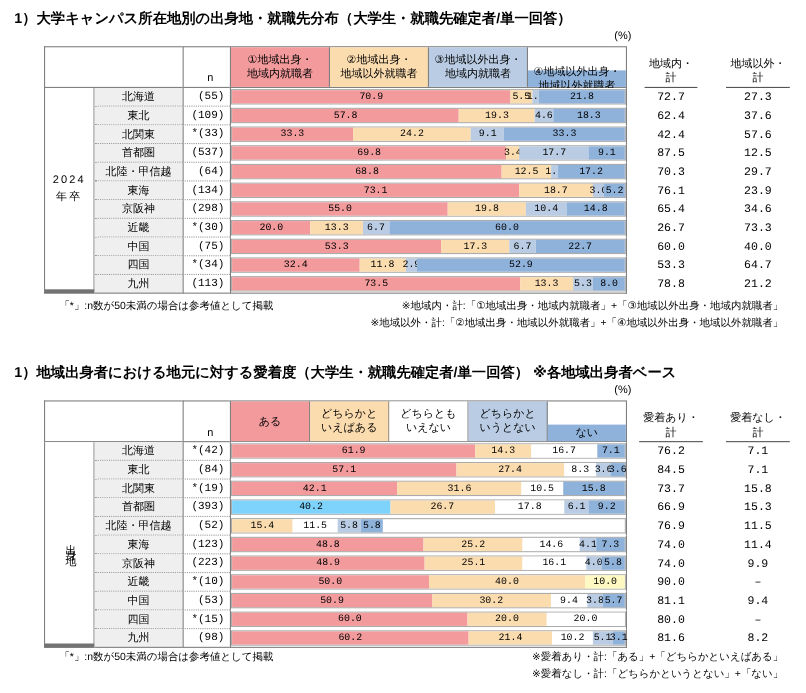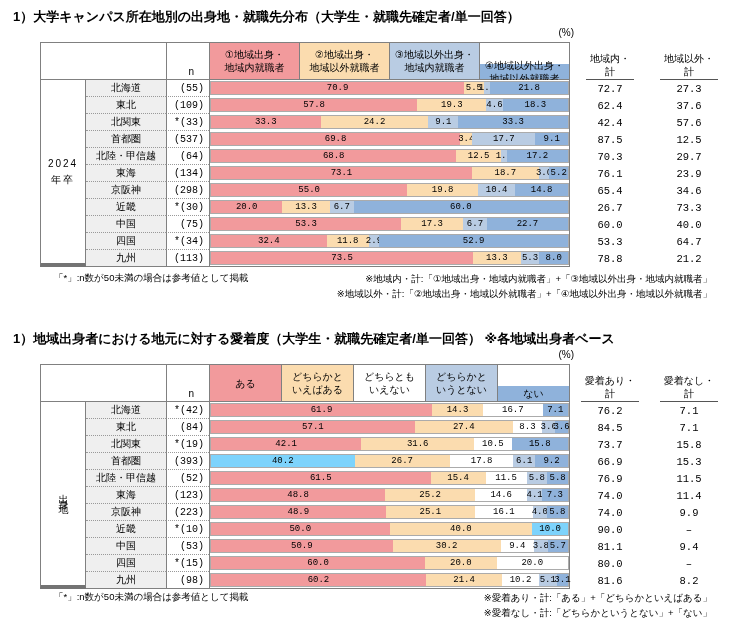--- a/index.html
+++ b/index.html
@@ -461,23 +461,20 @@
                 </div>
               </div>
               <div class="scell sum1">66.9</div>
               <div class="scell sum2">15.3</div>
             </div>
             <div class="trow">
               <div class="rcell">北陸・甲信越</div>
               <div class="ncell">(52)</div>
               <div class="bcell">
                 <div class="bar">
-                  <div class="seg" style="width: 61.5%; background: rgb(242, 154, 156);">
-                    <span>61.5</span>
-                  </div>
                   <div class="seg" style="width: 15.4%; background: rgb(251, 220, 175);">
                     <span>15.4</span>
                   </div>
                   <div class="seg" style="width: 11.5%; background: rgb(255, 255, 255);">
                     <span>11.5</span>
                   </div>
                   <div class="seg" style="width: 5.8%; background: rgb(185, 204, 227);">
                     <span>5.8</span>
                   </div>
                   <div class="seg" style="width: 5.8%; background: rgb(143, 178, 219);">
@@ -542,21 +539,21 @@
               <div class="rcell">近畿</div>
               <div class="ncell">*(10)</div>
               <div class="bcell">
                 <div class="bar">
                   <div class="seg" style="width: 50%; background: rgb(242, 154, 156);">
                     <span>50.0</span>
                   </div>
                   <div class="seg" style="width: 40%; background: rgb(251, 220, 175);">
                     <span>40.0</span>
                   </div>
-                  <div class="seg" style="width: 10%; background: #7dd3fc;">
+                  <div class="seg" style="width: 10%; background: #fef9c3;">
                     <span>10.0</span>
                   </div>
                 </div>
               </div>
               <div class="scell sum1">90.0</div>
               <div class="scell sum2">–</div>
             </div>
             <div class="trow">
               <div class="rcell">中国</div>
               <div class="ncell">(53)</div>

